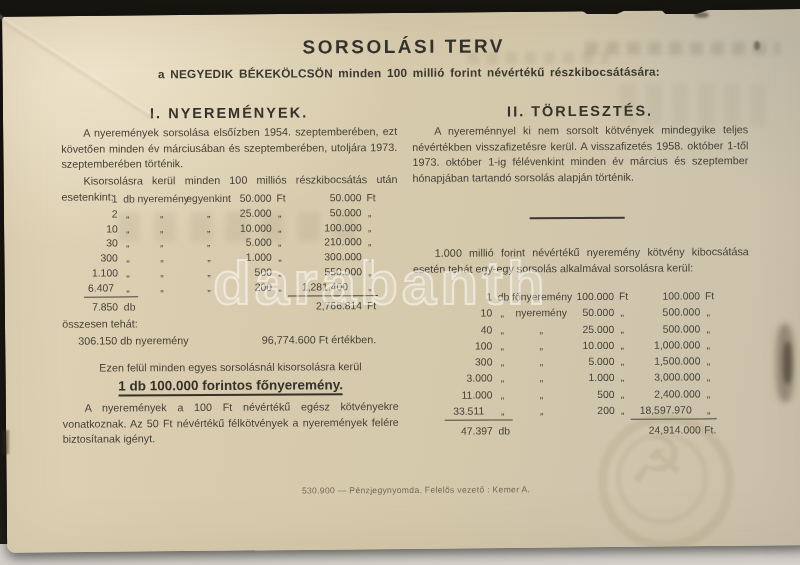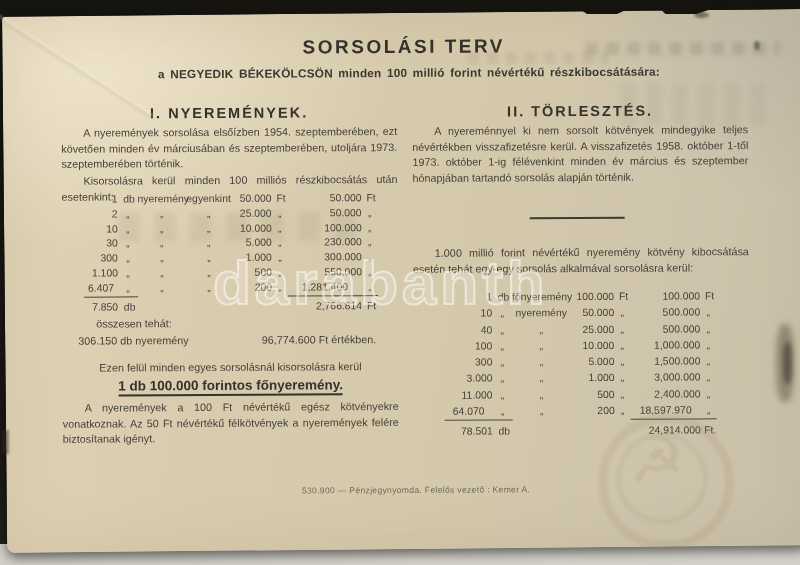--- a/index.html
+++ b/index.html
@@ -28,21 +28,21 @@
   .indent{text-indent:22px;}
   .tbl{display:grid;font-size:10.4px;color:#45423a;}
   .tbl-left{left:84px;top:191px;grid-template-columns:34px 20px 48px 46px 40px 16px 74px 16px;line-height:14.8px;}
   .tbl-right{left:444px;top:290px;grid-template-columns:48px 20px 58px 44px 16px 70px 16px;line-height:16.3px;}
   .r{text-align:right;}
   .c{text-align:center;}
   .l{text-align:center;padding-left:3px;}
   .ul{border-bottom:1.4px solid #49463d;text-align:center;}
   .tot{padding-top:3px;}
   .divider{left:530px;top:218px;width:95px;height:1.6px;background:#3c3a33;}
-  .sumlabel{left:96px;top:316px;font-size:10.8px;}
+  .sumlabel{left:62px;top:316px;font-size:10.8px;}
   .sumrow{left:78px;top:333px;width:298px;display:flex;justify-content:space-between;font-size:10.8px;}
   .extra{left:62px;top:360px;width:336px;text-align:center;font-size:10.8px;}
   .grand{left:62px;top:377px;width:336px;text-align:center;font-size:13.5px;font-weight:700;color:#34322c;}
   .grand span{border-bottom:2px solid #34322c;padding-bottom:1px;}
   .footer{left:250px;top:485px;width:330px;text-align:center;font-size:8.6px;color:#6f6a5c;letter-spacing:0.3px;}
   .watermark{
     left:213px;top:247px;z-index:6;font-size:62px;font-weight:700;letter-spacing:4px;
     color:rgba(255,255,255,0.16);-webkit-text-stroke:2.2px rgba(255,255,255,0.5);
     pointer-events:none;
   }
@@ -119,21 +119,21 @@
       <span class="r">10.000</span>
       <span class="c">„</span>
       <span class="r">100.000</span>
       <span class="c">„</span>
     <span class="r">30</span>
       <span class="c">„</span>
       <span class="c">„</span>
       <span class="c">„</span>
       <span class="r">5.000</span>
       <span class="c">„</span>
-      <span class="r">230.000</span>
+      <span class="r">210.000</span>
       <span class="c">„</span>
     <span class="r">300</span>
       <span class="c">„</span>
       <span class="c">„</span>
       <span class="c">„</span>
       <span class="r">1.000</span>
       <span class="c">„</span>
       <span class="r">300.000</span>
       <span class="c">„</span>
     <span class="r">1.100</span>
@@ -219,28 +219,28 @@
       <span class="c">„</span>
       <span class="r">3,000.000</span>
       <span class="c">„</span>
     <span class="r">11.000</span>
       <span class="c">„</span>
       <span class="c">„</span>
       <span class="r">500</span>
       <span class="c">„</span>
       <span class="r">2,400.000</span>
       <span class="c">„</span>
-    <span class="r ul">64.070</span>
+    <span class="r ul">33.511</span>
       <span class="c ul">„</span>
       <span class="c">„</span>
       <span class="r">200</span>
       <span class="c">„</span>
       <span class="r ul">18,597.970</span>
       <span class="c ul">„</span>
-    <span class="r tot">78.501</span>
+    <span class="r tot">47.397</span>
       <span class="l tot">db</span>
       <span></span>
       <span></span>
       <span></span>
       <span class="r tot">24,914.000</span>
       <span class="l tot">Ft.</span>
   </div>
 
   <div class="abs footer">530.900 — Pénzjegynyomda. Felelős vezető : Kemer A.</div>
 </div>

